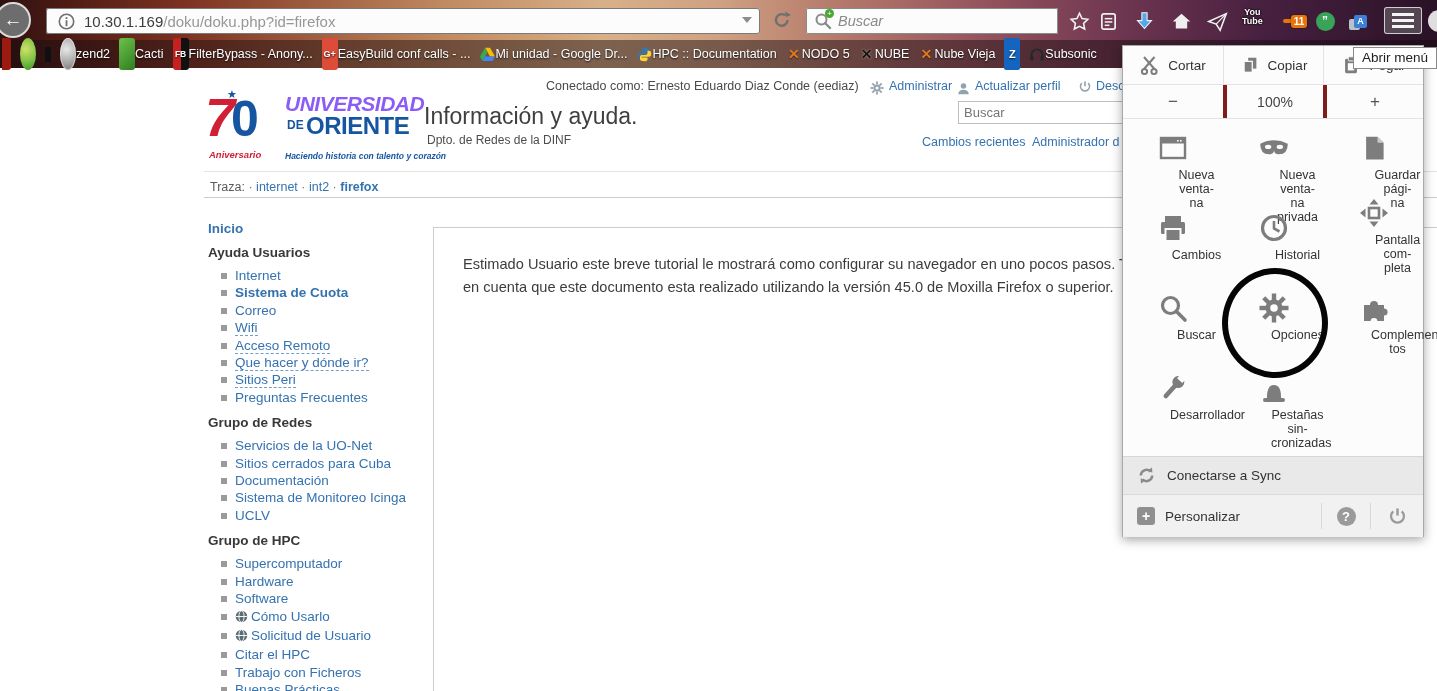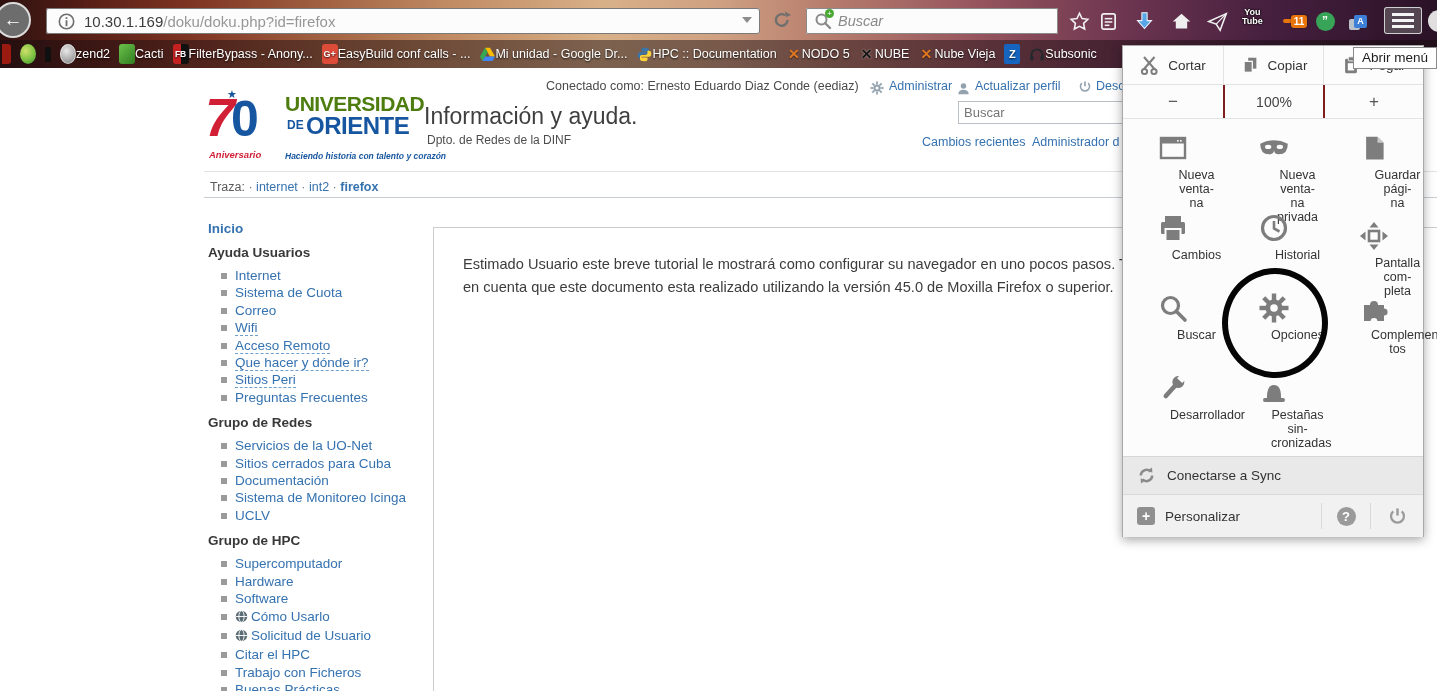--- a/index.html
+++ b/index.html
@@ -31,21 +31,21 @@
   .gquote{width:19px;height:19px;border-radius:50%;background:#38a457;color:#fff;font-weight:bold;font-size:12px;display:flex;align-items:center;justify-content:center;}
   .trA{width:13px;height:13px;border-radius:2px;background:#3d7fd6;color:#fff;font-size:9px;font-weight:bold;display:flex;align-items:center;justify-content:center;}
   .trB{width:11px;height:11px;border-radius:2px;background:#b9c2c9;margin-right:-6px;margin-bottom:-6px;}
   .hamb{left:1384px;top:7px;width:38px;height:27px;border-radius:3px;background:rgba(130,130,130,.45);
     box-shadow:inset 0 0 0 1px #cfcfcf;display:flex;flex-direction:column;align-items:center;justify-content:center;gap:3px;}
   .hamb span{display:block;width:22px;height:3px;background:#f4f4f4;}
   .edgecircle{left:1428px;top:10px;width:22px;height:22px;border-radius:50%;background:rgba(245,245,245,.9);}
 
   
   .bm{display:inline-flex;align-items:center;}
-  .fav{width:16px;height:20px;flex:0 0 auto;display:flex;align-items:center;justify-content:center;border-radius:3px;font-weight:bold;}
+  .fav{width:16px;height:32px;flex:0 0 auto;display:flex;align-items:center;justify-content:center;border-radius:3px;font-weight:bold;}
   .fav-red{width:9px;background:#9b1b10;border-radius:0 3px 3px 0;}
   .fav-pac{border-radius:50%;background:radial-gradient(circle at 35% 35%,#cfe06a,#7bc043 55%,#3e8f2f);}
   .fav-pin{width:6px;background:#101010;border-radius:2px;height:15px;}
   .fav-globe{border-radius:50%;background:radial-gradient(circle at 40% 35%,#e8e8e8,#9a9a9a 70%,#6f6f6f);box-shadow:inset 0 0 0 1px rgba(255,255,255,.5);}
   .fav-cacti{background:linear-gradient(135deg,#6cc24a,#2f7d21);border-radius:3px;}
   .fav-fb{background:linear-gradient(90deg,#c62121 48%,#111 48%);color:#fff;font-size:8.5px;}
   .fav-gplus{background:#dd4b39;color:#fff;font-size:9px;}
   .fav-z{background:#1565c0;color:#fff;font-size:11px;border-radius:2px;}
   .fav-x{font-size:14px;font-weight:bold;background:transparent;}
   .fav-x.orange{color:#e07820;text-shadow:0 1px 1px rgba(0,0,0,.5);}
@@ -63,47 +63,47 @@
   .traza a{color:#3572b0;text-decoration:none;}
   .traza .cur{font-weight:bold;}
   .contentbox{left:433px;top:227px;width:1004px;height:464px;background:#fff;border-left:1px solid #ccc;border-top:1px solid #ccc;}
   .ctext{padding:25px 0 0 29px;font-size:14.6px;color:#3c3c3c;line-height:23px;white-space:nowrap;}
 
   
   .logo{left:205px;top:92px;width:215px;height:70px;}
   .lg7{left:0px;top:-6px;font-size:54px;font-weight:800;font-style:italic;color:#d11f35;}
   .lg0{left:26px;top:-2px;font-size:50px;font-weight:800;color:#16559f;}
   .lgstar{left:22px;top:-4px;font-size:11px;color:#16559f;}
-  .lgU{left:80px;top:0px;font-size:21px;font-weight:800;color:#4d7c0f;letter-spacing:-.5px;}
+  .lgU{left:80px;top:0px;font-size:21px;font-weight:800;color:#8b5cf6;letter-spacing:-.5px;font-style:italic;}
   .lgDE{left:82px;top:26px;font-size:12px;font-weight:800;color:#16559f;}
   .lgO{left:101px;top:20px;font-size:24px;font-weight:800;color:#16559f;letter-spacing:-.5px;}
   .lgAniv{left:4px;top:57px;font-size:9.5px;font-weight:bold;font-style:italic;color:#d11f35;}
   .lgSlog{left:80px;top:59px;font-size:8.5px;font-weight:bold;font-style:italic;color:#16559f;white-space:nowrap;}
 
   
   .sidebar{left:208px;top:221px;width:228px;font-size:13.5px;}
   .s-home{color:#3572b0;font-weight:bold;margin-bottom:8px;}
   .s-h{color:#383838;font-weight:bold;margin:9px 0 7px 0;}
   .s-ul{list-style:none;margin:0;padding:0 0 0 13px;}
   .s-ul li{line-height:17.4px;position:relative;padding-left:14px;white-space:nowrap;}
   .s-ul li::before{content:"";position:absolute;left:0;top:6px;width:6px;height:6px;background:#9a9a9a;}
   .s-ul a{color:#3572b0;text-decoration:none;}
   .s-ul a.dashed{border-bottom:1px dashed #6f9fcd;}
-  .s-ul a.bold{font-weight:normal;}
+  .s-ul a.bold{font-weight:bold;}
   .globe-sm{display:inline-block;vertical-align:-2px;margin-right:3px;}
 
   
   .panel{left:1122px;top:45px;width:302px;height:492px;background:#fcfcfc;
     border:1px solid #a8a8a8;box-sizing:border-box;box-shadow:0 3px 10px rgba(0,0,0,.35);z-index:40;}
   .editrow{left:0;top:0;width:300px;height:38px;display:grid;grid-template-columns:1fr 1fr 1fr;border-bottom:1px solid #e3e3e3;}
   .editcell{display:flex;align-items:center;justify-content:center;gap:8px;font-size:13.5px;color:#333;}
   .editcell + .editcell{border-left:1px solid #e3e3e3;}
   .zoomrow{left:0;top:39px;width:300px;height:33px;display:grid;grid-template-columns:1fr 1fr 1fr;border-bottom:1px solid #e3e3e3;}
   .zoomcell{display:flex;align-items:center;justify-content:center;font-size:14px;color:#444;}
-  .zoomcell + .zoomcell{border-left:2px solid #7f1d1d;}
+  .zoomcell + .zoomcell{border-left:4px solid #7f1d1d;}
   .zoomcell.sign{font-size:17px;color:#555;}
   .gcell{width:100px;height:80px;text-align:center;}
   .gico{height:42px;display:flex;align-items:flex-end;justify-content:center;}
   .glab{margin-top:4px;font-size:12.5px;line-height:14px;color:#333;margin-left:47px;}
   .bigcircle{left:99px;top:222px;width:94px;height:98px;border:6px solid #050505;border-radius:50%;z-index:45;pointer-events:none;}
   .syncrow{left:0;top:410px;width:300px;height:38px;background:#e9e9e9;border-top:1px solid #d6d6d6;
     display:flex;align-items:center;gap:11px;padding-left:14px;box-sizing:border-box;font-size:13.5px;color:#333;}
   .footrow{left:0;top:448px;width:300px;height:42px;background:#f1f1f1;border-top:1px solid #dadada;
     display:flex;align-items:center;font-size:13.5px;color:#333;}
   .fsep{width:1px;height:26px;background:#d8d8d8;}
@@ -487,21 +487,21 @@
       <div class="gico">
           <svg width="32" height="32" viewBox="0 0 32 32">
             <circle cx="16" cy="16" r="11.5" fill="none" stroke="#7d7d7d" stroke-width="3.2"></circle>
             <path d="M16 9 v7.5 l5.5 3" fill="none" stroke="#7d7d7d" stroke-width="2.6"></path>
           </svg>
         </div>
       <div class="glab">
           <span style="display:block">Historial</span>
         </div>
     </div>
-    <div class="ab gcell" style="left:201px;top:164px">
+    <div class="ab gcell" style="left:201px;top:141px">
       <div class="gico">
           <svg width="32" height="32" viewBox="0 0 32 32">
             <rect x="11" y="11" width="10" height="10" fill="none" stroke="#7d7d7d" stroke-width="2.6"></rect>
             <path d="M16 2 l4.5 5.5 h-9z" fill="#7d7d7d"></path>
             <path d="M16 30 l4.5 -5.5 h-9z" fill="#7d7d7d"></path>
             <path d="M2 16 l5.5 -4.5 v9z" fill="#7d7d7d"></path>
             <path d="M30 16 l-5.5 -4.5 v9z" fill="#7d7d7d"></path>
           </svg>
         </div>
       <div class="glab">

